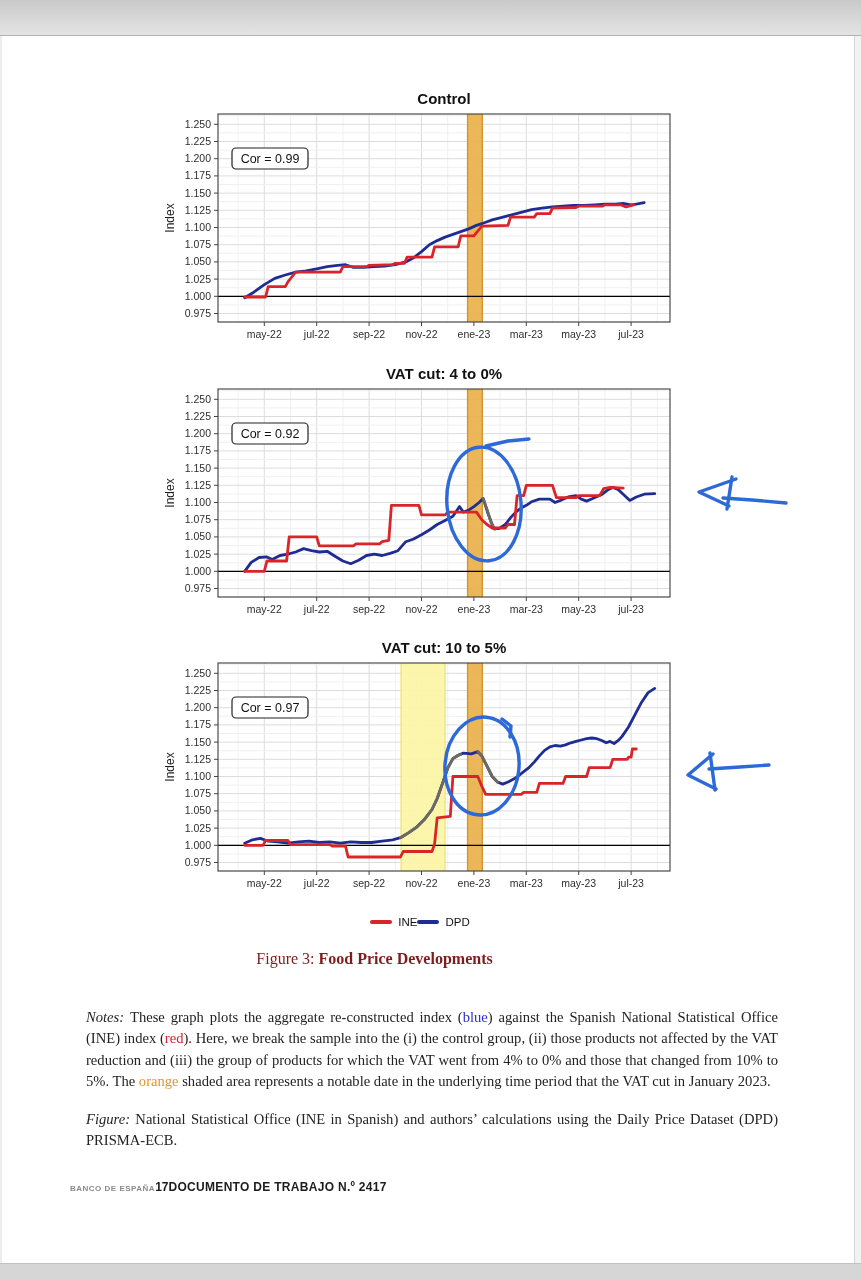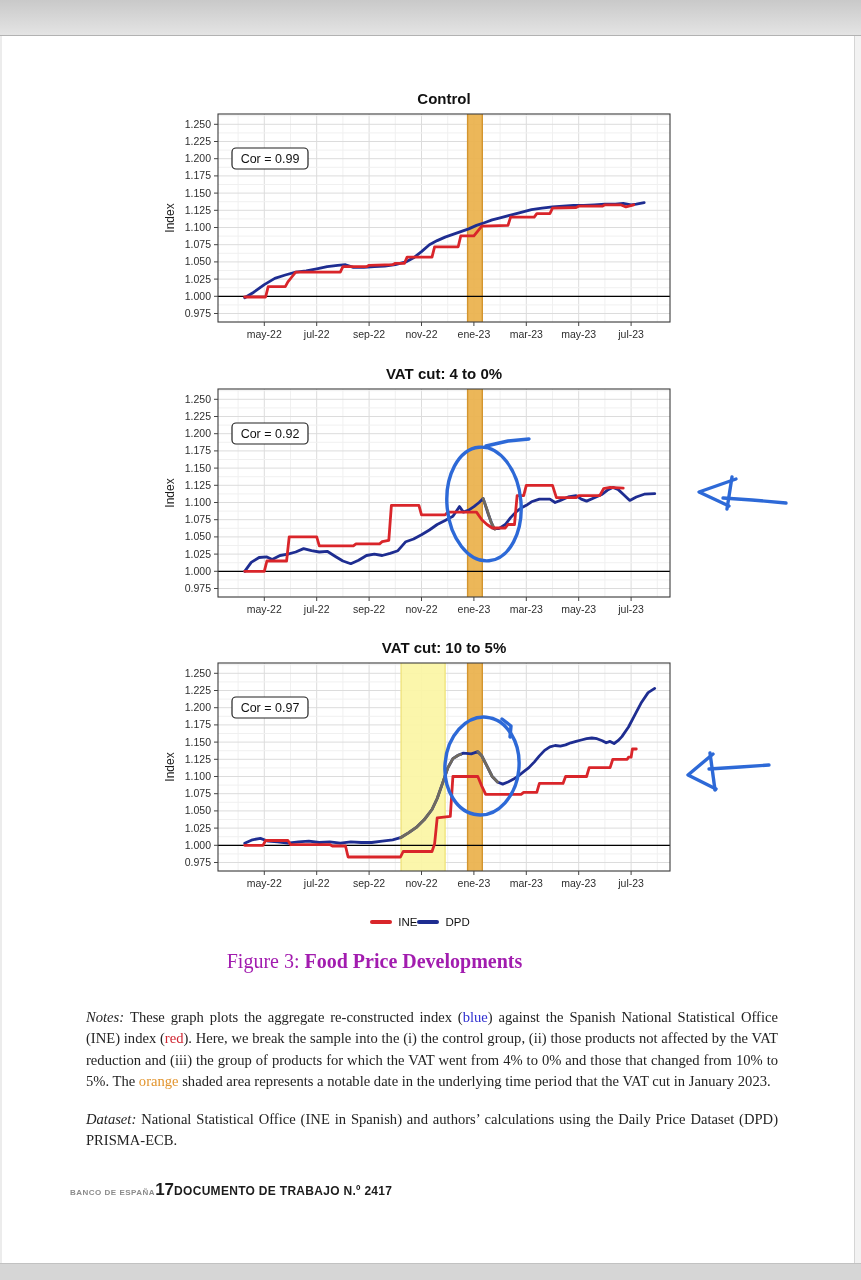--- a/index.html
+++ b/index.html
@@ -17,35 +17,35 @@
   #chart0{top:84px;} #chart1{top:359px;} #chart2{top:633px;}
   #ink{position:absolute;left:0;top:0;width:861px;height:1280px;pointer-events:none;}
 
   .legend{position:absolute;left:160px;top:910px;width:520px;height:24px;
           display:flex;align-items:center;justify-content:center;
           font-family:"Liberation Sans",sans-serif;font-size:11.5px;color:#111;}
   .legend-item{display:flex;align-items:center;gap:6px;}
   .legend-dash{display:inline-block;width:22px;height:4px;border-radius:2px;}
 
   .caption{position:absolute;left:0;top:950px;width:749px;text-align:center;
-           font-size:20px;color:#a21caf;}
+           font-size:16px;color:#7f1d1d;}
   .caption b{font-weight:bold;}
 
   .notes{position:absolute;left:70px;top:991px;width:724px;
          font-size:14.6px;line-height:21.4px;text-align:justify;color:#232323;}
   .notes p{margin:16px;}
   .it{font-style:italic;}
   .c-blue{color:#2f2fd0;}
   .c-red{color:#cf2430;}
   .c-orange{color:#e2952f;}
 
   .footer{position:absolute;left:70px;top:1180px;display:flex;align-items:baseline;
           font-family:"Liberation Sans",sans-serif;}
   .footer .pub{font-size:8px;letter-spacing:.5px;color:#8b8b8b;font-weight:bold;}
-  .footer .pnum{font-size:17px;font-weight:bold;color:#1c1c1c;}
+  .footer .pnum{font-size:12px;font-weight:bold;color:#1c1c1c;}
   .footer .series{font-size:12px;letter-spacing:.3px;font-weight:bold;color:#1c1c1c;}
 </style>
 </head>
 <body>
 
 <div id="page">
   <div class="edge-top"></div>
   <div class="edge-left"></div>
 
   <svg id="chart0" class="chart" viewBox="0 0 520 260">
@@ -350,21 +350,21 @@
       <span>DPD</span>
     </span>
   </div>
 
   <div class="caption">
     <span>Figure 3: </span><b>Food Price Developments</b>
   </div>
 
   <div class="notes">
     <p><span class="it">Notes: </span><span>These graph plots the aggregate re-constructed index (</span><span class="c-blue">blue</span><span>) against the Spanish National Statistical Office (INE) index (</span><span class="c-red">red</span><span>). Here, we break the sample into the (i) the control group, (ii) those products not affected by the VAT reduction and (iii) the group of products for which the VAT went from 4% to 0% and those that changed from 10% to 5%. The </span><span class="c-orange">orange</span><span> shaded area represents a notable date in the underlying time period that the VAT cut in January 2023.</span></p>
-    <p><span class="it">Dataset: </span><span>National Statistical Office (INE in Spanish) and authors’ calculations using the Daily Price Dataset (DPD) PRISMA-ECB.</span></p>
+    <p><span class="it">Figure: </span><span>National Statistical Office (INE in Spanish) and authors’ calculations using the Daily Price Dataset (DPD) PRISMA-ECB.</span></p>
   </div>
 
   <div class="footer">
     <span class="pub">BANCO DE ESPAÑA</span>
     <span class="pnum">17</span>
     <span class="series">DOCUMENTO DE TRABAJO N.º 2417</span>
   </div>
 
   <svg id="ink" viewBox="0 0 861 1280">
       <ellipse cx="484" cy="504" rx="37" ry="57" fill="none" stroke="#2d69d7" stroke-width="3.4" stroke-linecap="round" transform="rotate(-5 484 504)"></ellipse>

